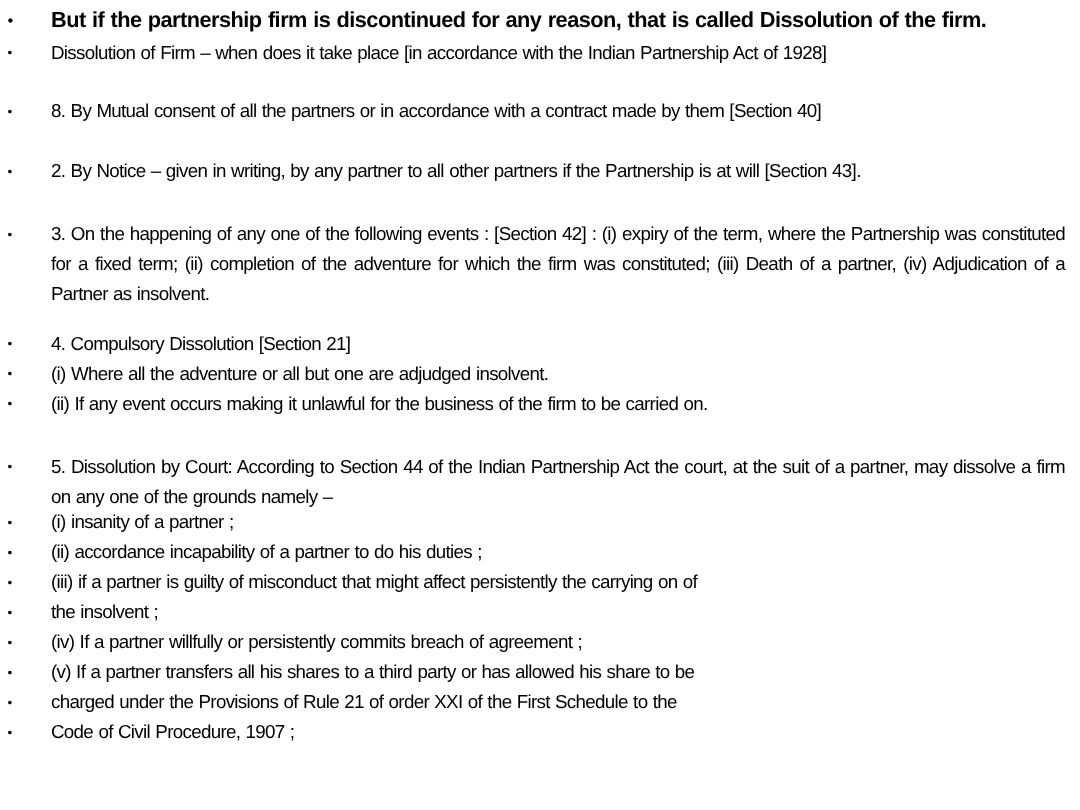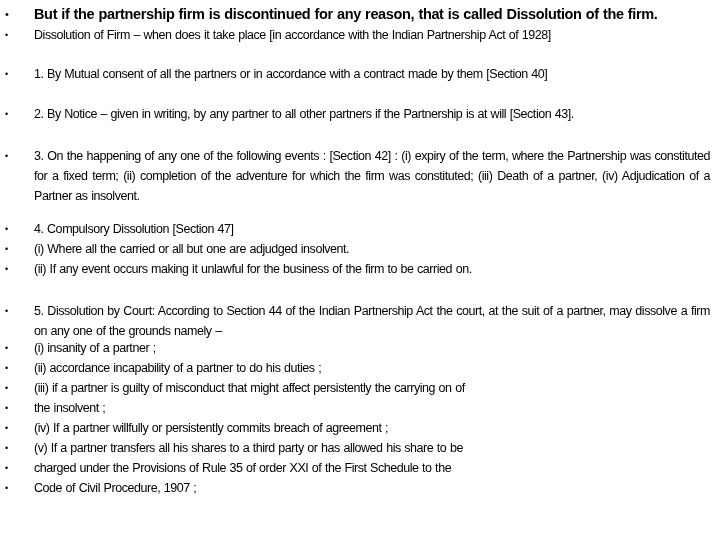--- a/index.html
+++ b/index.html
@@ -22,41 +22,41 @@
     <span class="text head">But if the partnership firm is discontinued for any reason, that is called Dissolution of the firm.</span>
   </div>
 
   <div class="row" style="top:25px">
     <span class="bullet">•</span>
     <span class="text">Dissolution of Firm – when does it take place [in accordance with the Indian Partnership Act of 1928]</span>
   </div>
 
   <div class="row" style="top:64px">
     <span class="bullet">•</span>
-    <span class="text">1. By Mutual consent of all the partners or in accordance with a contract made by them [Section 40]</span>
+    <span class="text">8. By Mutual consent of all the partners or in accordance with a contract made by them [Section 40]</span>
   </div>
 
   <div class="row" style="top:104px">
     <span class="bullet">•</span>
     <span class="text">2. By Notice – given in writing, by any partner to all other partners if the Partnership is at will [Section 43].</span>
   </div>
 
   <div class="row" style="top:146px">
     <span class="bullet">•</span>
     <span class="text wrap">3. On the happening of any one of the following events : [Section 42] : (i) expiry of the term,  where the Partnership was constituted for a fixed term; (ii) completion of the adventure for which the firm was constituted; (iii) Death of a partner, (iv) Adjudication of a Partner as insolvent.</span>
   </div>
 
   <div class="row" style="top:219px">
     <span class="bullet">•</span>
-    <span class="text">4. Compulsory Dissolution [Section 47]</span>
+    <span class="text">4. Compulsory Dissolution [Section 21]</span>
   </div>
 
   <div class="row" style="top:239px">
     <span class="bullet">•</span>
-    <span class="text">(i) Where all the carried or all but one are adjudged insolvent.</span>
+    <span class="text">(i) Where all the adventure or all but one are adjudged insolvent.</span>
   </div>
 
   <div class="row" style="top:259px">
     <span class="bullet">•</span>
     <span class="text">(ii) If any event occurs making it unlawful for the business of the firm to be carried on.</span>
   </div>
 
   <div class="row" style="top:301px">
     <span class="bullet">•</span>
     <span class="text wrap">5. Dissolution by Court: According to Section 44 of the Indian Partnership Act the court, at the suit of a partner, may dissolve a firm on any one of the grounds namely –</span>
@@ -87,21 +87,21 @@
     <span class="text">(iv) If a partner willfully or persistently commits breach of agreement ;</span>
   </div>
 
   <div class="row" style="top:438px">
     <span class="bullet">•</span>
     <span class="text">(v) If a partner transfers all his shares to a third party or has allowed his share to be</span>
   </div>
 
   <div class="row" style="top:458px">
     <span class="bullet">•</span>
-    <span class="text">charged under the Provisions of Rule 35 of order XXI of the First Schedule to the</span>
+    <span class="text">charged under the Provisions of Rule 21 of order XXI of the First Schedule to the</span>
   </div>
 
   <div class="row" style="top:478px">
     <span class="bullet">•</span>
     <span class="text">Code of Civil Procedure, 1907 ;</span>
   </div>
 
   <div class="row" style="top:321px">
     <span class="bullet" style="opacity:0">•</span>
   </div>

